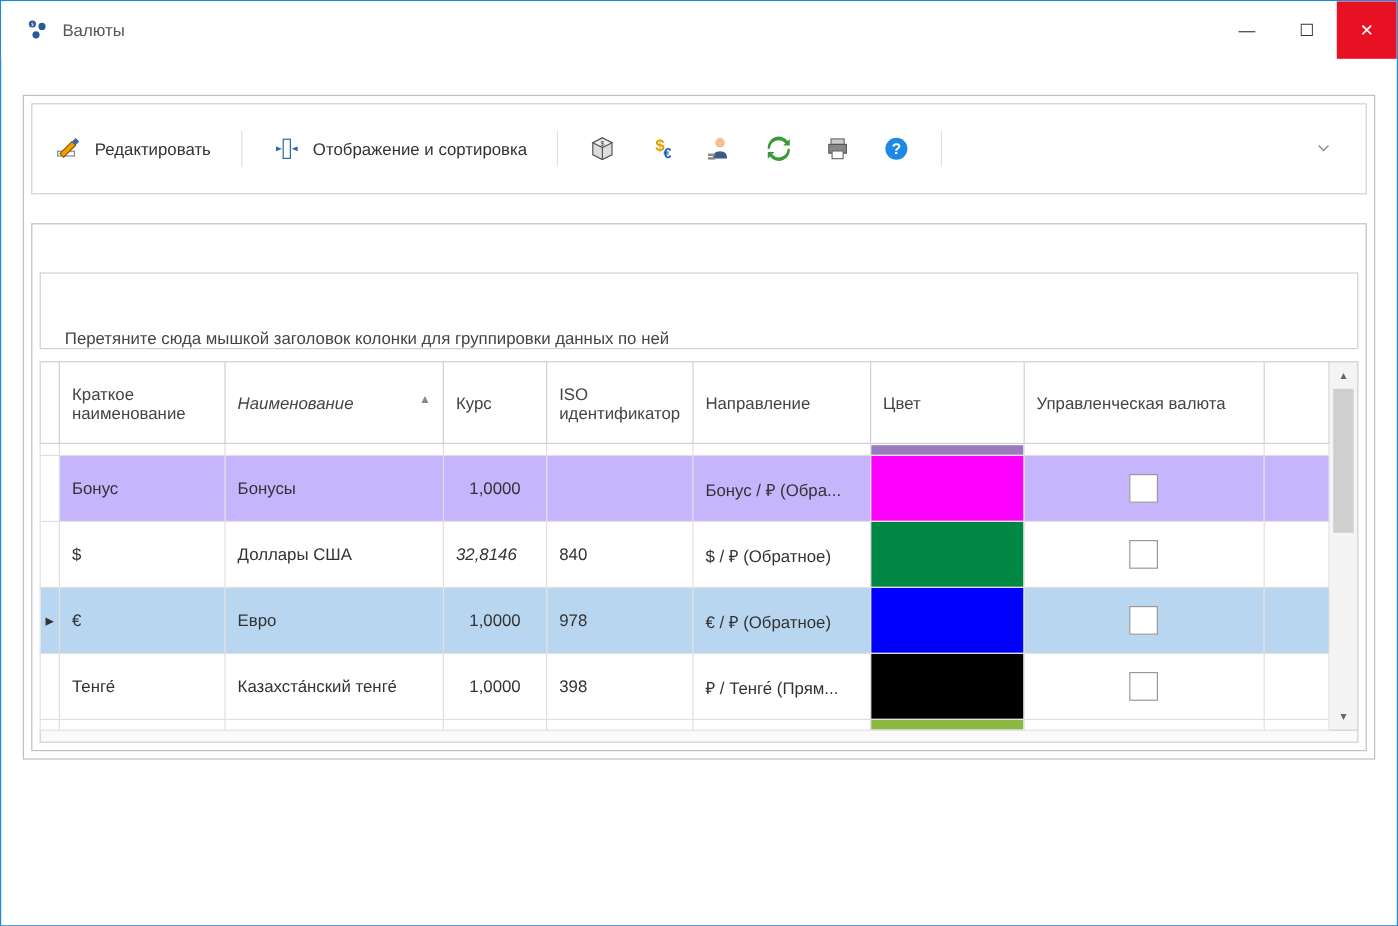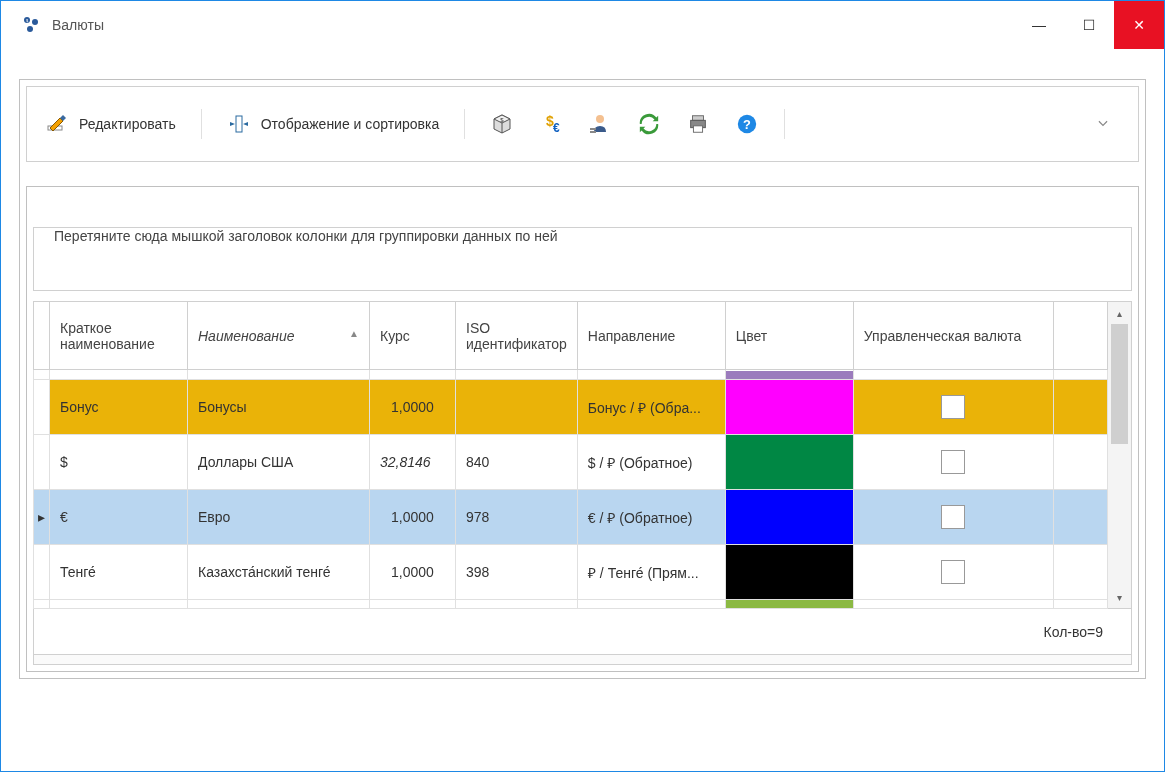--- a/index.html
+++ b/index.html
@@ -55,21 +55,21 @@
 .tb-spacer { flex: 1; }
 .chevron-down { color: #888; font-size: 14px; }
 .grid-panel {
   border: 1px solid #c0c0c0;
   margin-top: 24px;
   padding: 6px;
 }
 .grid-top {
   border: 1px solid #d0d0d0;
   display: flex;
-  align-items: flex-start;
+  align-items: flex-end;
   height: 64px;
   margin: 34px 0 0 0;
 }
 .group-hint {
   flex: 1;
   padding: 0 20px;
   display: flex;
   align-items: center;
   font-size: 14px;
   color: #444;
@@ -110,21 +110,21 @@
 .col-short { width: 138px; }
 .col-name { width: 182px; font-style: italic; }
 .col-rate { width: 86px; }
 .col-iso { width: 96px; }
 .col-dir { width: 148px; }
 .col-color { width: 128px; padding: 0 !important; }
 .col-mgmt { width: 200px; text-align: center; }
 .col-tail { width: auto; }
 .sort-asc { float: right; color: #888; font-size: 10px; }
 .row-sel td { background: #b9d6f0; }
-.row-alt td.bg-cell { background: #eab308; }
+.row-alt td.bg-cell { background: #c4b5fd; }
 td.bg-cell { background: #fff; }
 .row-sel td.bg-cell { background: #b9d6f0; }
 .row-indicator { width: 12px; text-align: center; color: #333; font-size: 10px; }
 .color-cell { width: 100%; height: 100%; display: block; }
 .check-box {
   width: 24px; height: 24px;
   border: 1px solid #999;
   background: #fff;
   margin: 0 auto;
   display: block;
@@ -393,19 +393,16 @@
       </table>
       <div class="vscroll">
         <div class="vscroll-arrow">▴</div>
         <div class="vscroll-track">
           <div class="vscroll-thumb"></div>
         </div>
         <div class="vscroll-arrow">▾</div>
       </div>
     </div>
 
-    <div class="footer-row">
-      <span>Кол-во=9</span>
-    </div>
     <div class="hscroll"></div>
   </div>
 
 </div>
 
 </body></html>

